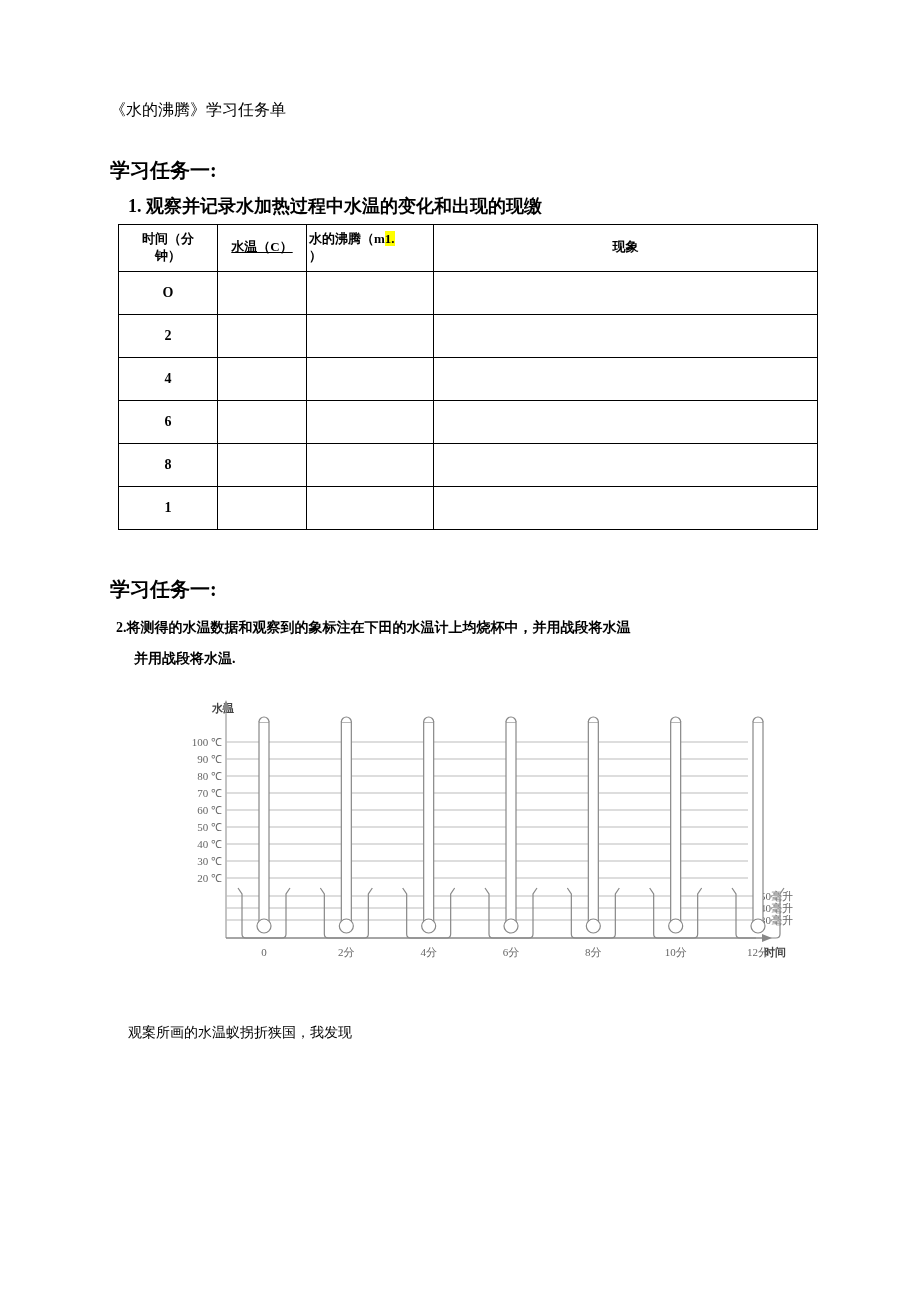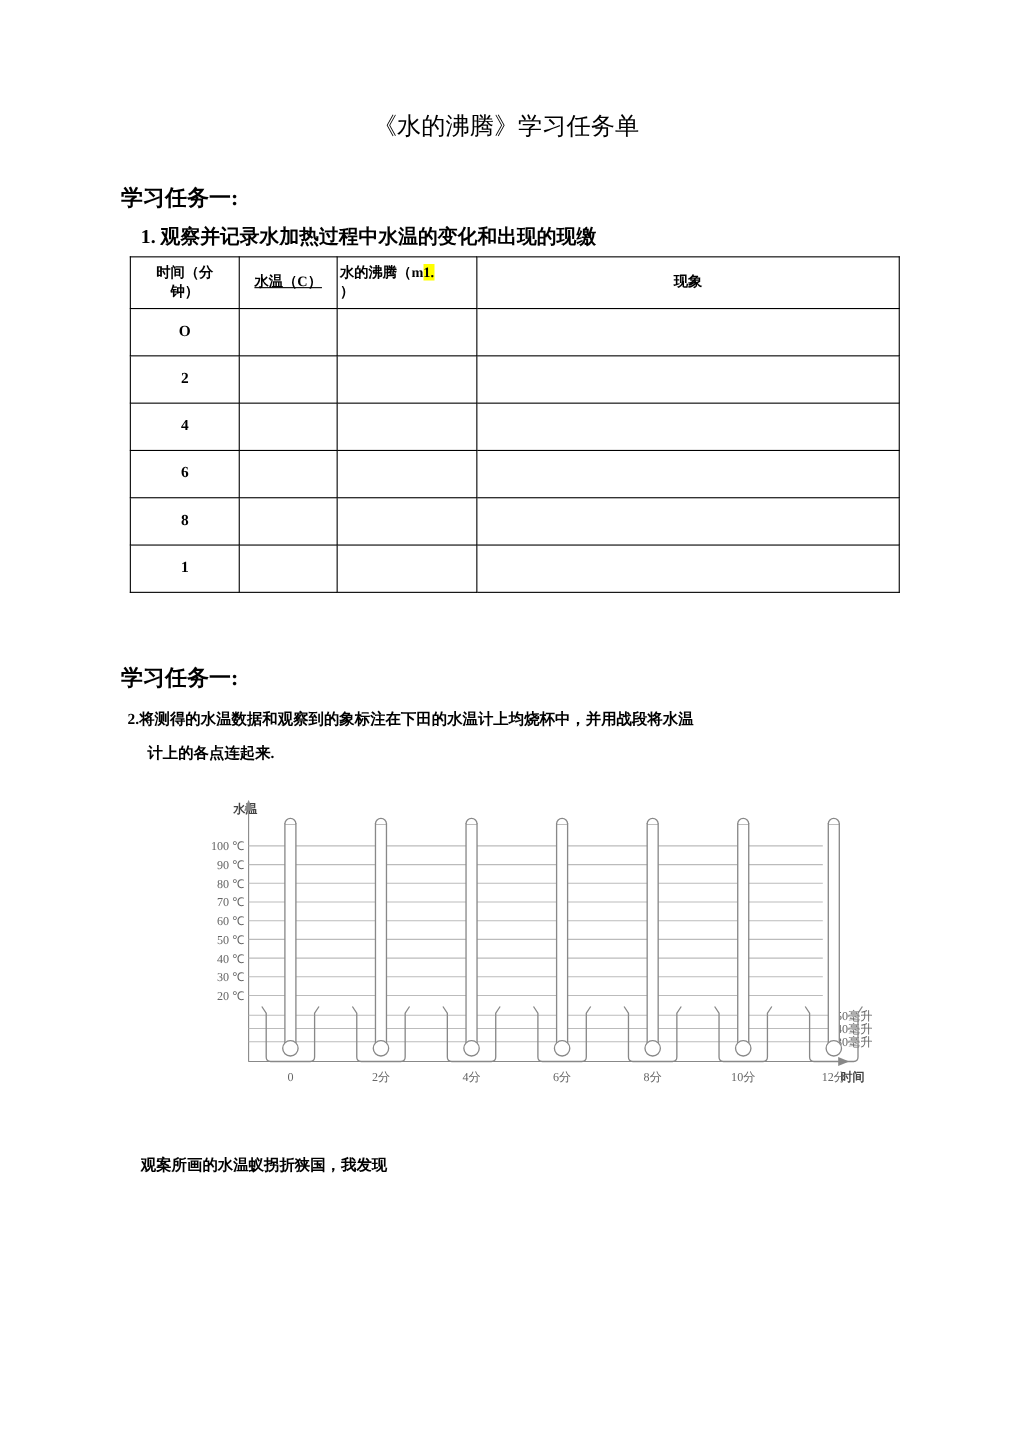--- a/index.html
+++ b/index.html
@@ -9,29 +9,29 @@
     font-family: "SimSun", "宋体", serif;
     color: #000;
   }
   .page {
     width: 920px;
     min-height: 1301px;
     padding: 100px 110px 0 110px;
     box-sizing: border-box;
   }
   .title {
-    text-align: center;
-    font-size: 22px;
+    text-align: left;
+    font-size: 16px;
     font-weight: normal;
     margin-bottom: 36px;
   }
   .section-head {
     font-size: 20px;
     font-weight: bold;
-    margin: 28px 0 10px 0;
+    margin: 10px 0 10px 0;
   }
   .instruction {
     font-size: 18px;
     margin: 4px 0 6px 18px;
     font-weight: bold;
   }
   .instruction .num { font-weight: bold; }
   table.data {
     border-collapse: collapse;
     width: 700px;
@@ -67,21 +67,20 @@
   }
   .chart-wrap {
     margin-left: 38px;
   }
   .chart-svg { display: block; }
   .chart-label { font-family: "SimSun", serif; font-size: 11px; fill: #666; }
   .chart-label-bold { font-weight: bold; fill: #444;}
   .note {
     font-size: 14px;
     margin: 30px 0 0 18px;
-    font-weight: bold;
   }
 </style>
 </head>
 <body>
 
 <div class="page">
 
   <div class="title">《水的沸腾》学习任务单</div>
 
   <div class="section-head">学习任务一:</div>
@@ -143,21 +142,21 @@
         </tr>
       </tbody>
   </table>
 
   <div style="height:36px;"></div>
 
   <div class="section-head">学习任务一:</div>
 
   <div class="task2-text">
     <span style="font-weight:bold;">2.</span><span>将测得的水温数据和观察到的象标注在下田的水温计上均烧杯中，并用战段将水温</span><br>
-    <span style="padding-left:18px;">计上的各点连起来.</span>
+    <span style="padding-left:18px;">并用战段将水温.</span>
   </div>
 
   <div class="chart-wrap">
     <svg class="chart-svg" width="660" height="300" id="chart-svg">
         <text x="64" y="18" class="chart-label chart-label-bold">水温</text>
         <line x1="78" y1="10" x2="78" y2="244" stroke="#888" stroke-width="1"></line>
         <polygon points="78,6 74,16 82,16" fill="#888"></polygon>
         <line x1="78" y1="48" x2="600" y2="48" stroke="#bbb" stroke-width="1"></line>
         <text x="74" y="52" text-anchor="end" class="chart-label">100 ℃</text>
         <line x1="78" y1="65" x2="600" y2="65" stroke="#bbb" stroke-width="1"></line>

